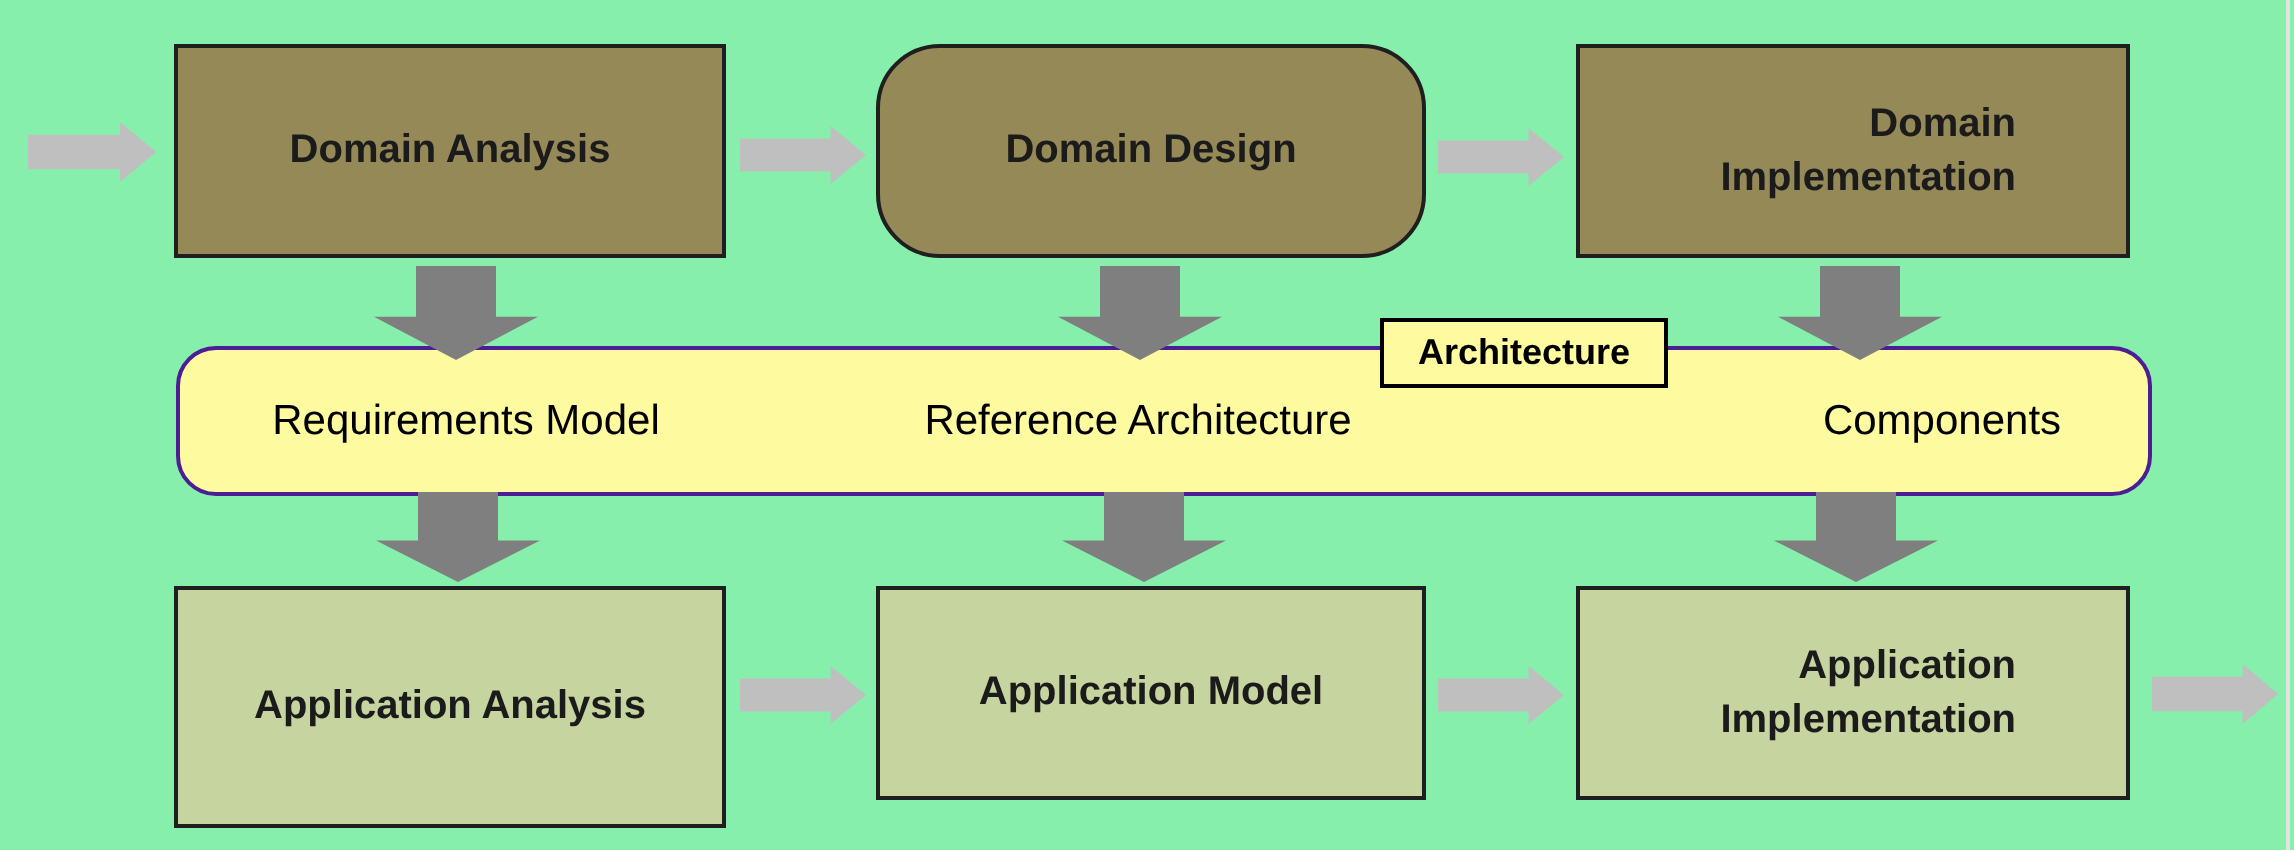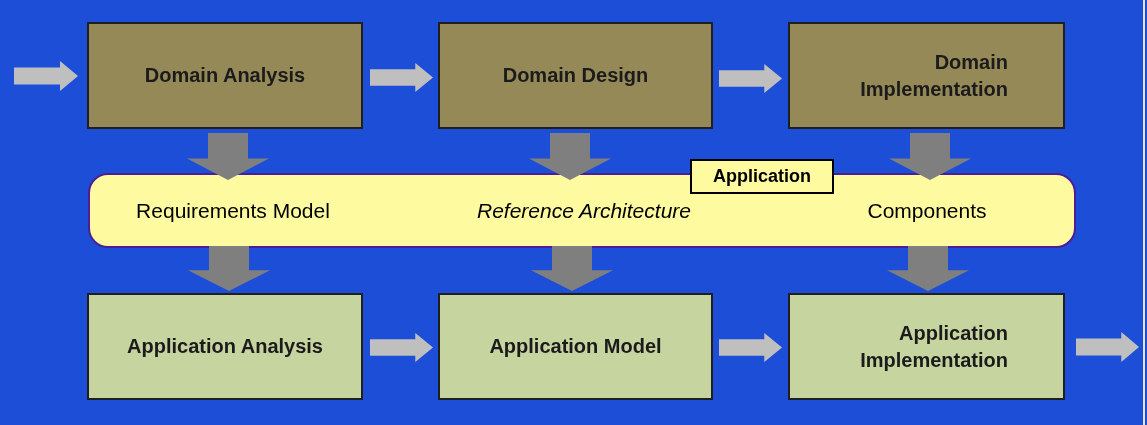--- a/index.html
+++ b/index.html
@@ -3,21 +3,21 @@
 <meta charset="utf-8">
 <style>
   * { margin: 0; padding: 0; box-sizing: border-box; }
   html, body { background: #ffffff; }
   body { font-family: "Liberation Sans", sans-serif; }
 
   .canvas {
     position: relative;
     width: 1147px;
     height: 425px;
-    background: #1d4ed8;
+    background: #86efac;
     overflow: hidden;
   }
 
   
   .process-box {
     position: absolute;
     display: flex;
     align-items: center;
     justify-content: center;
     text-align: center;
@@ -98,21 +98,21 @@
   <div class="process-box domain-box" style="left:87px; top:22px; width:276px; height:107px;">
     <span>Domain Analysis</span>
   </div>
 
   <div class="arrow" style="left:370px; top:63px; width:63px; height:29px;">
     <svg viewBox="0 0 64 28" preserveAspectRatio="none">
         <polygon class="arrow-right-fill" points="0,6 46,6 46,0 64,14 46,28 46,22 0,22"></polygon>
       </svg>
   </div>
 
-  <div class="process-box domain-box" style="left:438px; top:22px; width:275px; height:107px;">
+  <div class="process-box domain-box" style="left:438px; top:22px; width:275px; height:107px;border-radius:32px;">
     <span>Domain Design</span>
   </div>
 
   <div class="arrow" style="left:719px; top:64px; width:63px; height:29px;">
     <svg viewBox="0 0 64 28" preserveAspectRatio="none">
         <polygon class="arrow-right-fill" points="0,6 46,6 46,0 64,14 46,28 46,22 0,22"></polygon>
       </svg>
   </div>
 
   <div class="process-box domain-box wraps" style="left:788px; top:22px; width:277px; height:107px;">
@@ -130,45 +130,45 @@
       </svg>
   </div>
   <div class="arrow" style="left:889px; top:133px; width:82px; height:47px;">
     <svg viewBox="0 0 82 50" preserveAspectRatio="none">
         <polygon class="arrow-down-fill" points="21,0 61,0 61,27 82,27 41,50 0,27 21,27"></polygon>
       </svg>
   </div>
 
   <div class="artifact-band">
     <span class="artifact-label" style="left:143px;">Requirements Model</span>
-    <span class="artifact-label" style="left:494px;font-style:italic;">Reference Architecture</span>
-    <span class="artifact-label" style="left:837px;text-align:right;">Components</span>
+    <span class="artifact-label" style="left:479px;">Reference Architecture</span>
+    <span class="artifact-label" style="left:881px;text-align:right;">Components</span>
   </div>
 
   <div class="traceability-tag">
-    <span>Application</span>
+    <span>Architecture</span>
   </div>
 
   <div class="arrow" style="left:188px; top:246px; width:82px; height:45px;">
     <svg viewBox="0 0 82 50" preserveAspectRatio="none">
         <polygon class="arrow-down-fill" points="21,0 61,0 61,27 82,27 41,50 0,27 21,27"></polygon>
       </svg>
   </div>
   <div class="arrow" style="left:531px; top:246px; width:82px; height:45px;">
     <svg viewBox="0 0 82 50" preserveAspectRatio="none">
         <polygon class="arrow-down-fill" points="21,0 61,0 61,27 82,27 41,50 0,27 21,27"></polygon>
       </svg>
   </div>
   <div class="arrow" style="left:887px; top:246px; width:82px; height:45px;">
     <svg viewBox="0 0 82 50" preserveAspectRatio="none">
         <polygon class="arrow-down-fill" points="21,0 61,0 61,27 82,27 41,50 0,27 21,27"></polygon>
       </svg>
   </div>
 
-  <div class="process-box application-box" style="left:87px; top:293px; width:276px; height:107px;">
+  <div class="process-box application-box" style="left:87px; top:293px; width:276px; height:121px;">
     <span>Application Analysis</span>
   </div>
 
   <div class="arrow" style="left:370px; top:333px; width:63px; height:29px;">
     <svg viewBox="0 0 64 28" preserveAspectRatio="none">
         <polygon class="arrow-right-fill" points="0,6 46,6 46,0 64,14 46,28 46,22 0,22"></polygon>
       </svg>
   </div>
 
   <div class="process-box application-box" style="left:438px; top:293px; width:275px; height:107px;">

